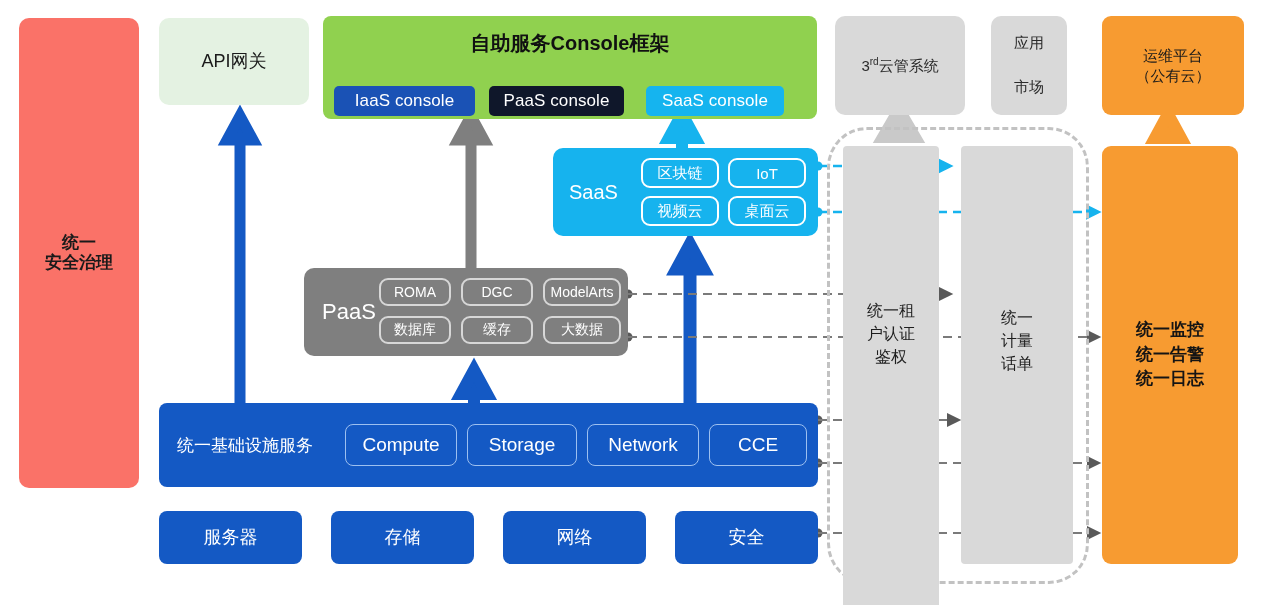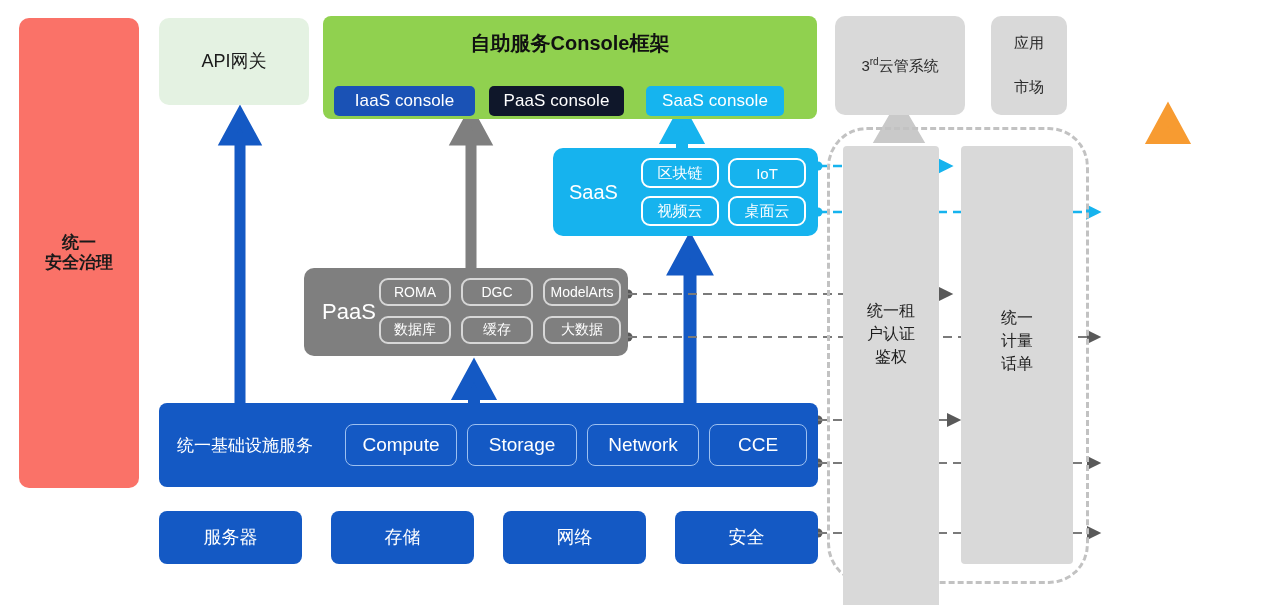--- a/index.html
+++ b/index.html
@@ -156,20 +156,24 @@
 
   <div class="abs box gray-card" style="left:835px;top:16px;width:130px;height:99px;">
     <span><span>3</span><span class="sup">rd</span><span>云管系统</span></span>
   </div>
 
   <div class="abs box gray-card" style="left:991px;top:16px;width:76px;height:99px;flex-direction:column;gap:25px;">
     <span>应用</span>
     <span>市场</span>
   </div>
 
+  <div class="abs box orange-card" style="left:1102px;top:16px;width:142px;height:99px;flex-direction:column;">
+    <span>运维平台</span>
+    <span>（公有云）</span>
+  </div>
 
   <div class="abs saas-block" style="left:553px;top:148px;width:265px;height:88px;">
     <span class="saas-label">SaaS</span>
     <div class="chip abs" style="left:88px;top:10px;width:78px;height:30px;">
       <span>区块链</span>
     </div>
     <div class="chip abs" style="left:175px;top:10px;width:78px;height:30px;">
       <span>IoT</span>
     </div>
     <div class="chip abs" style="left:88px;top:48px;width:78px;height:30px;">
@@ -238,14 +242,19 @@
     <div class="col-text" style="top:178px;">户认证</div>
     <div class="col-text" style="top:201px;">鉴权</div>
   </div>
 
   <div class="abs gray-col" style="left:961px;top:146px;width:112px;height:418px;">
     <div class="col-text" style="top:162px;">统一</div>
     <div class="col-text" style="top:185px;">计量</div>
     <div class="col-text" style="top:208px;">话单</div>
   </div>
 
+  <div class="abs box orange-panel" style="left:1102px;top:146px;width:136px;height:418px;flex-direction:column;">
+    <span>统一监控</span>
+    <span>统一告警</span>
+    <span>统一日志</span>
+  </div>
 
 </div>
 
 </body></html>

